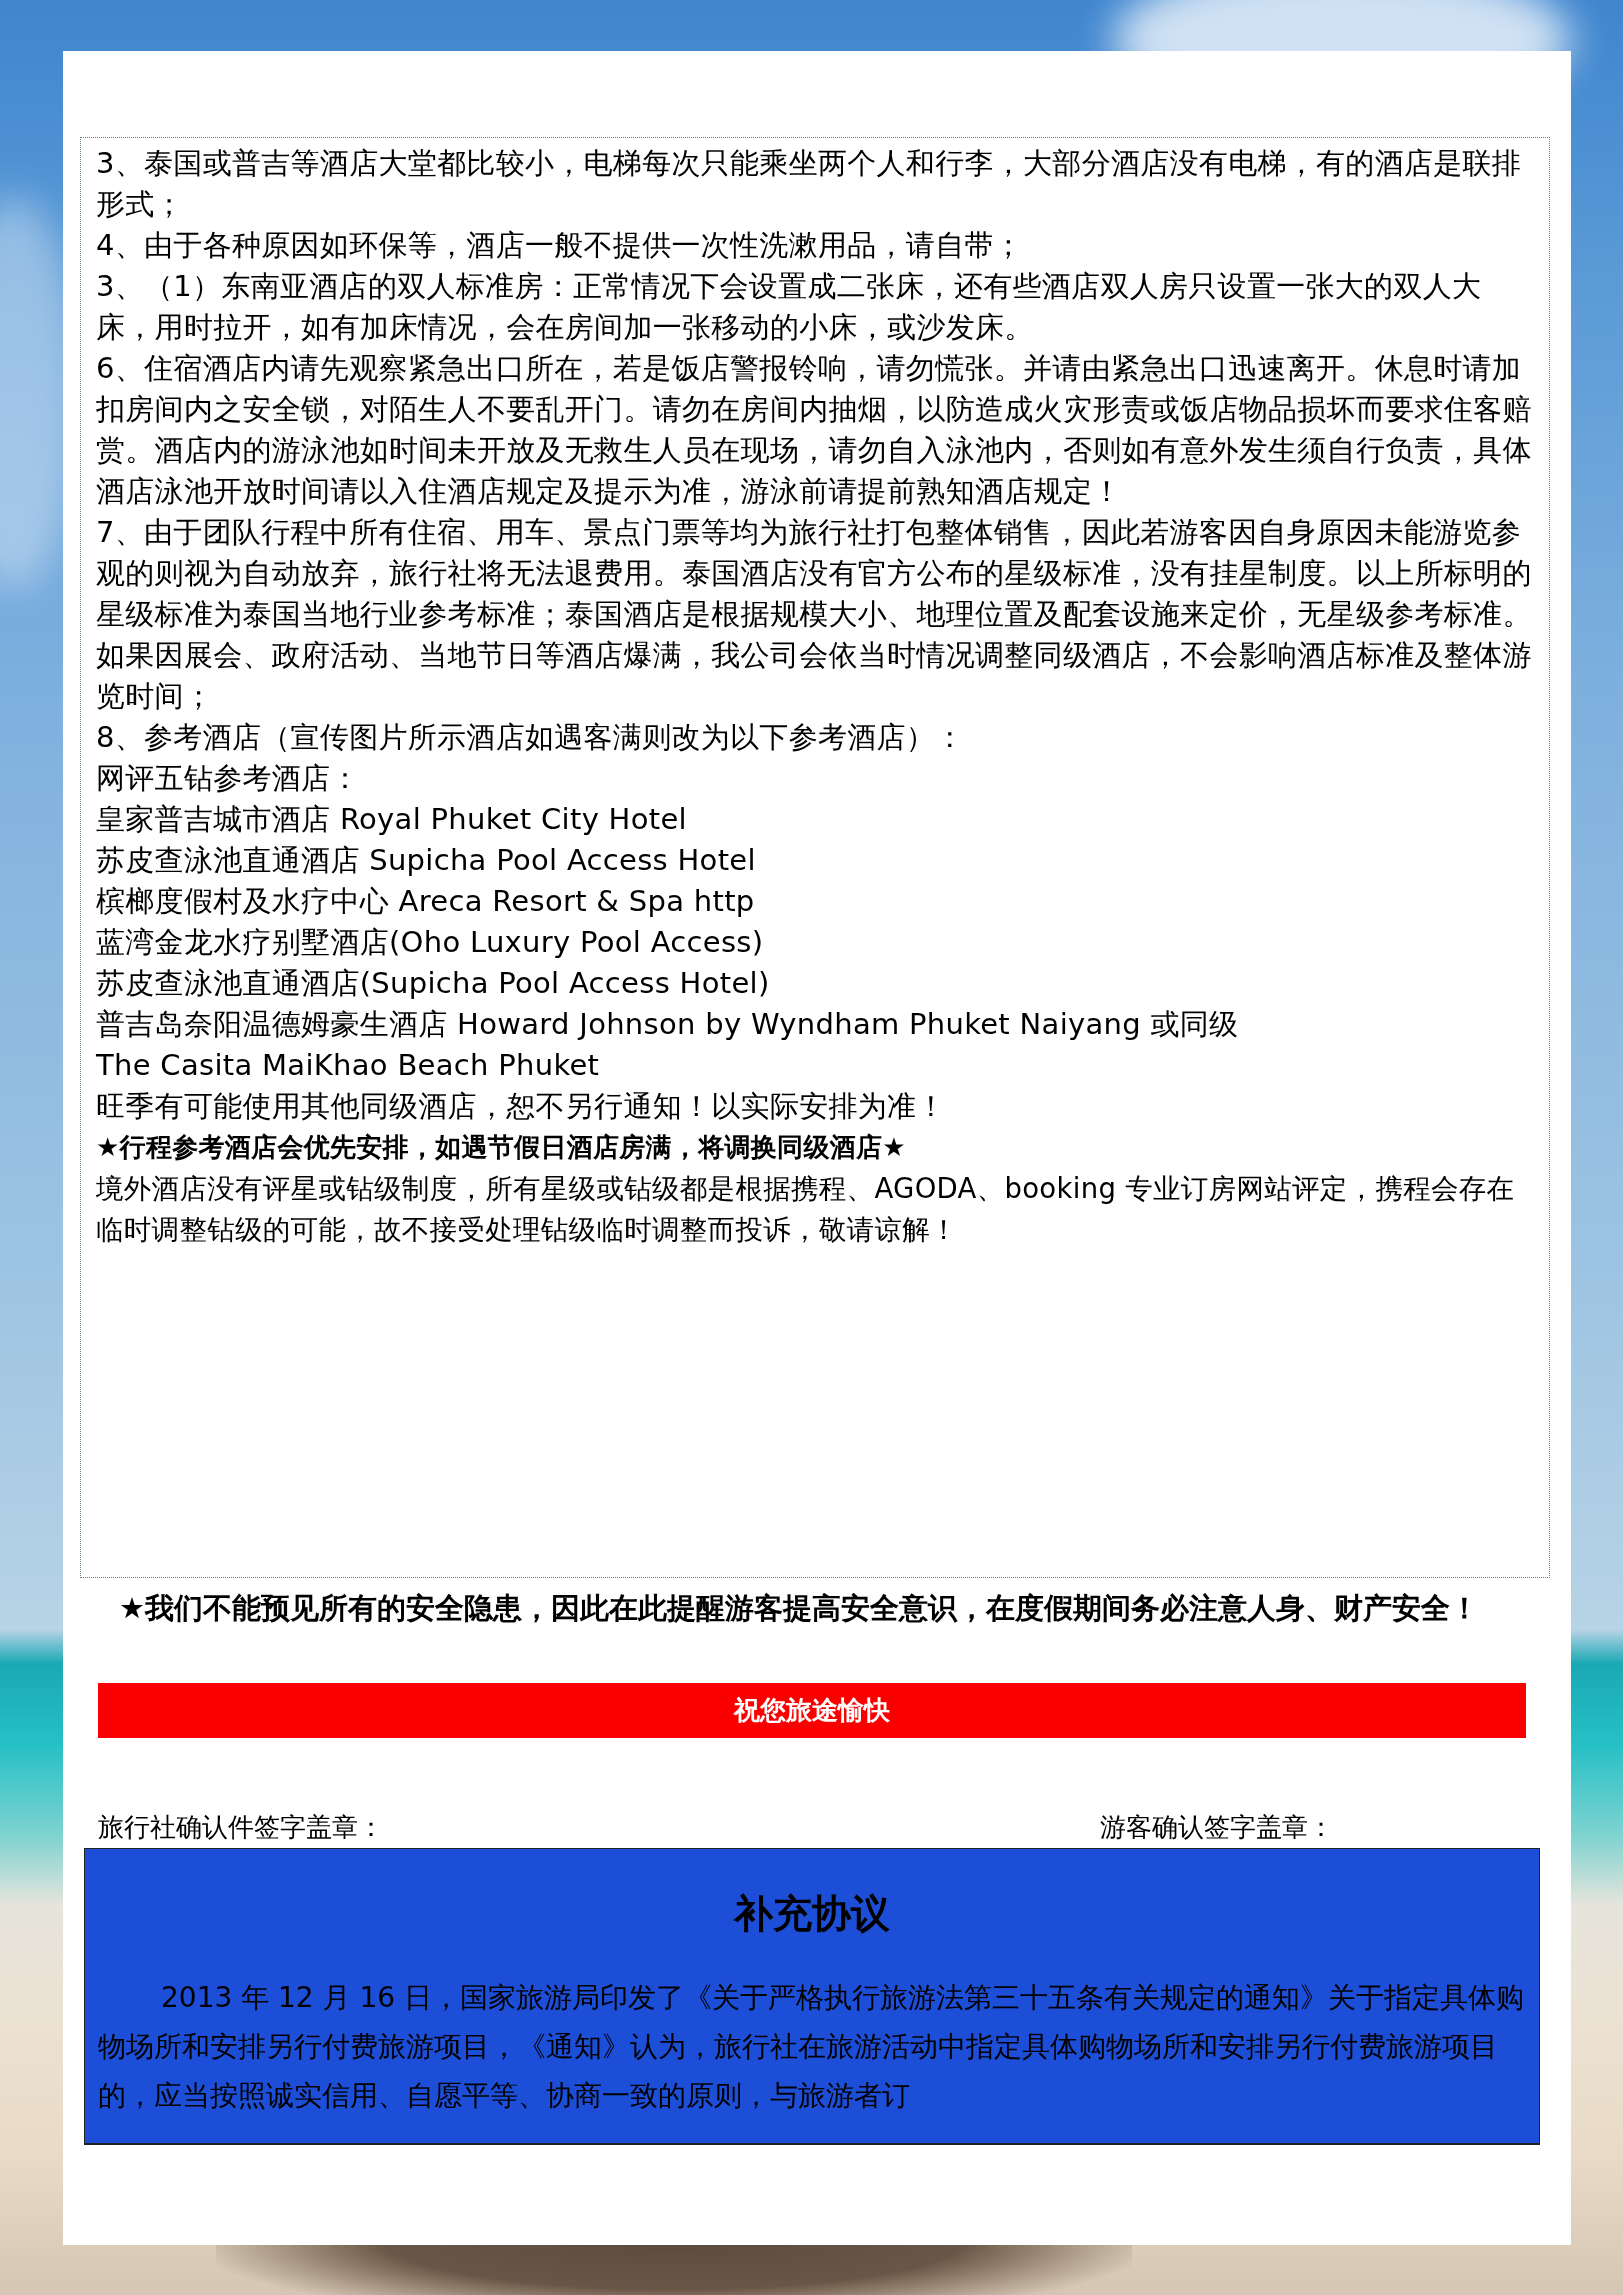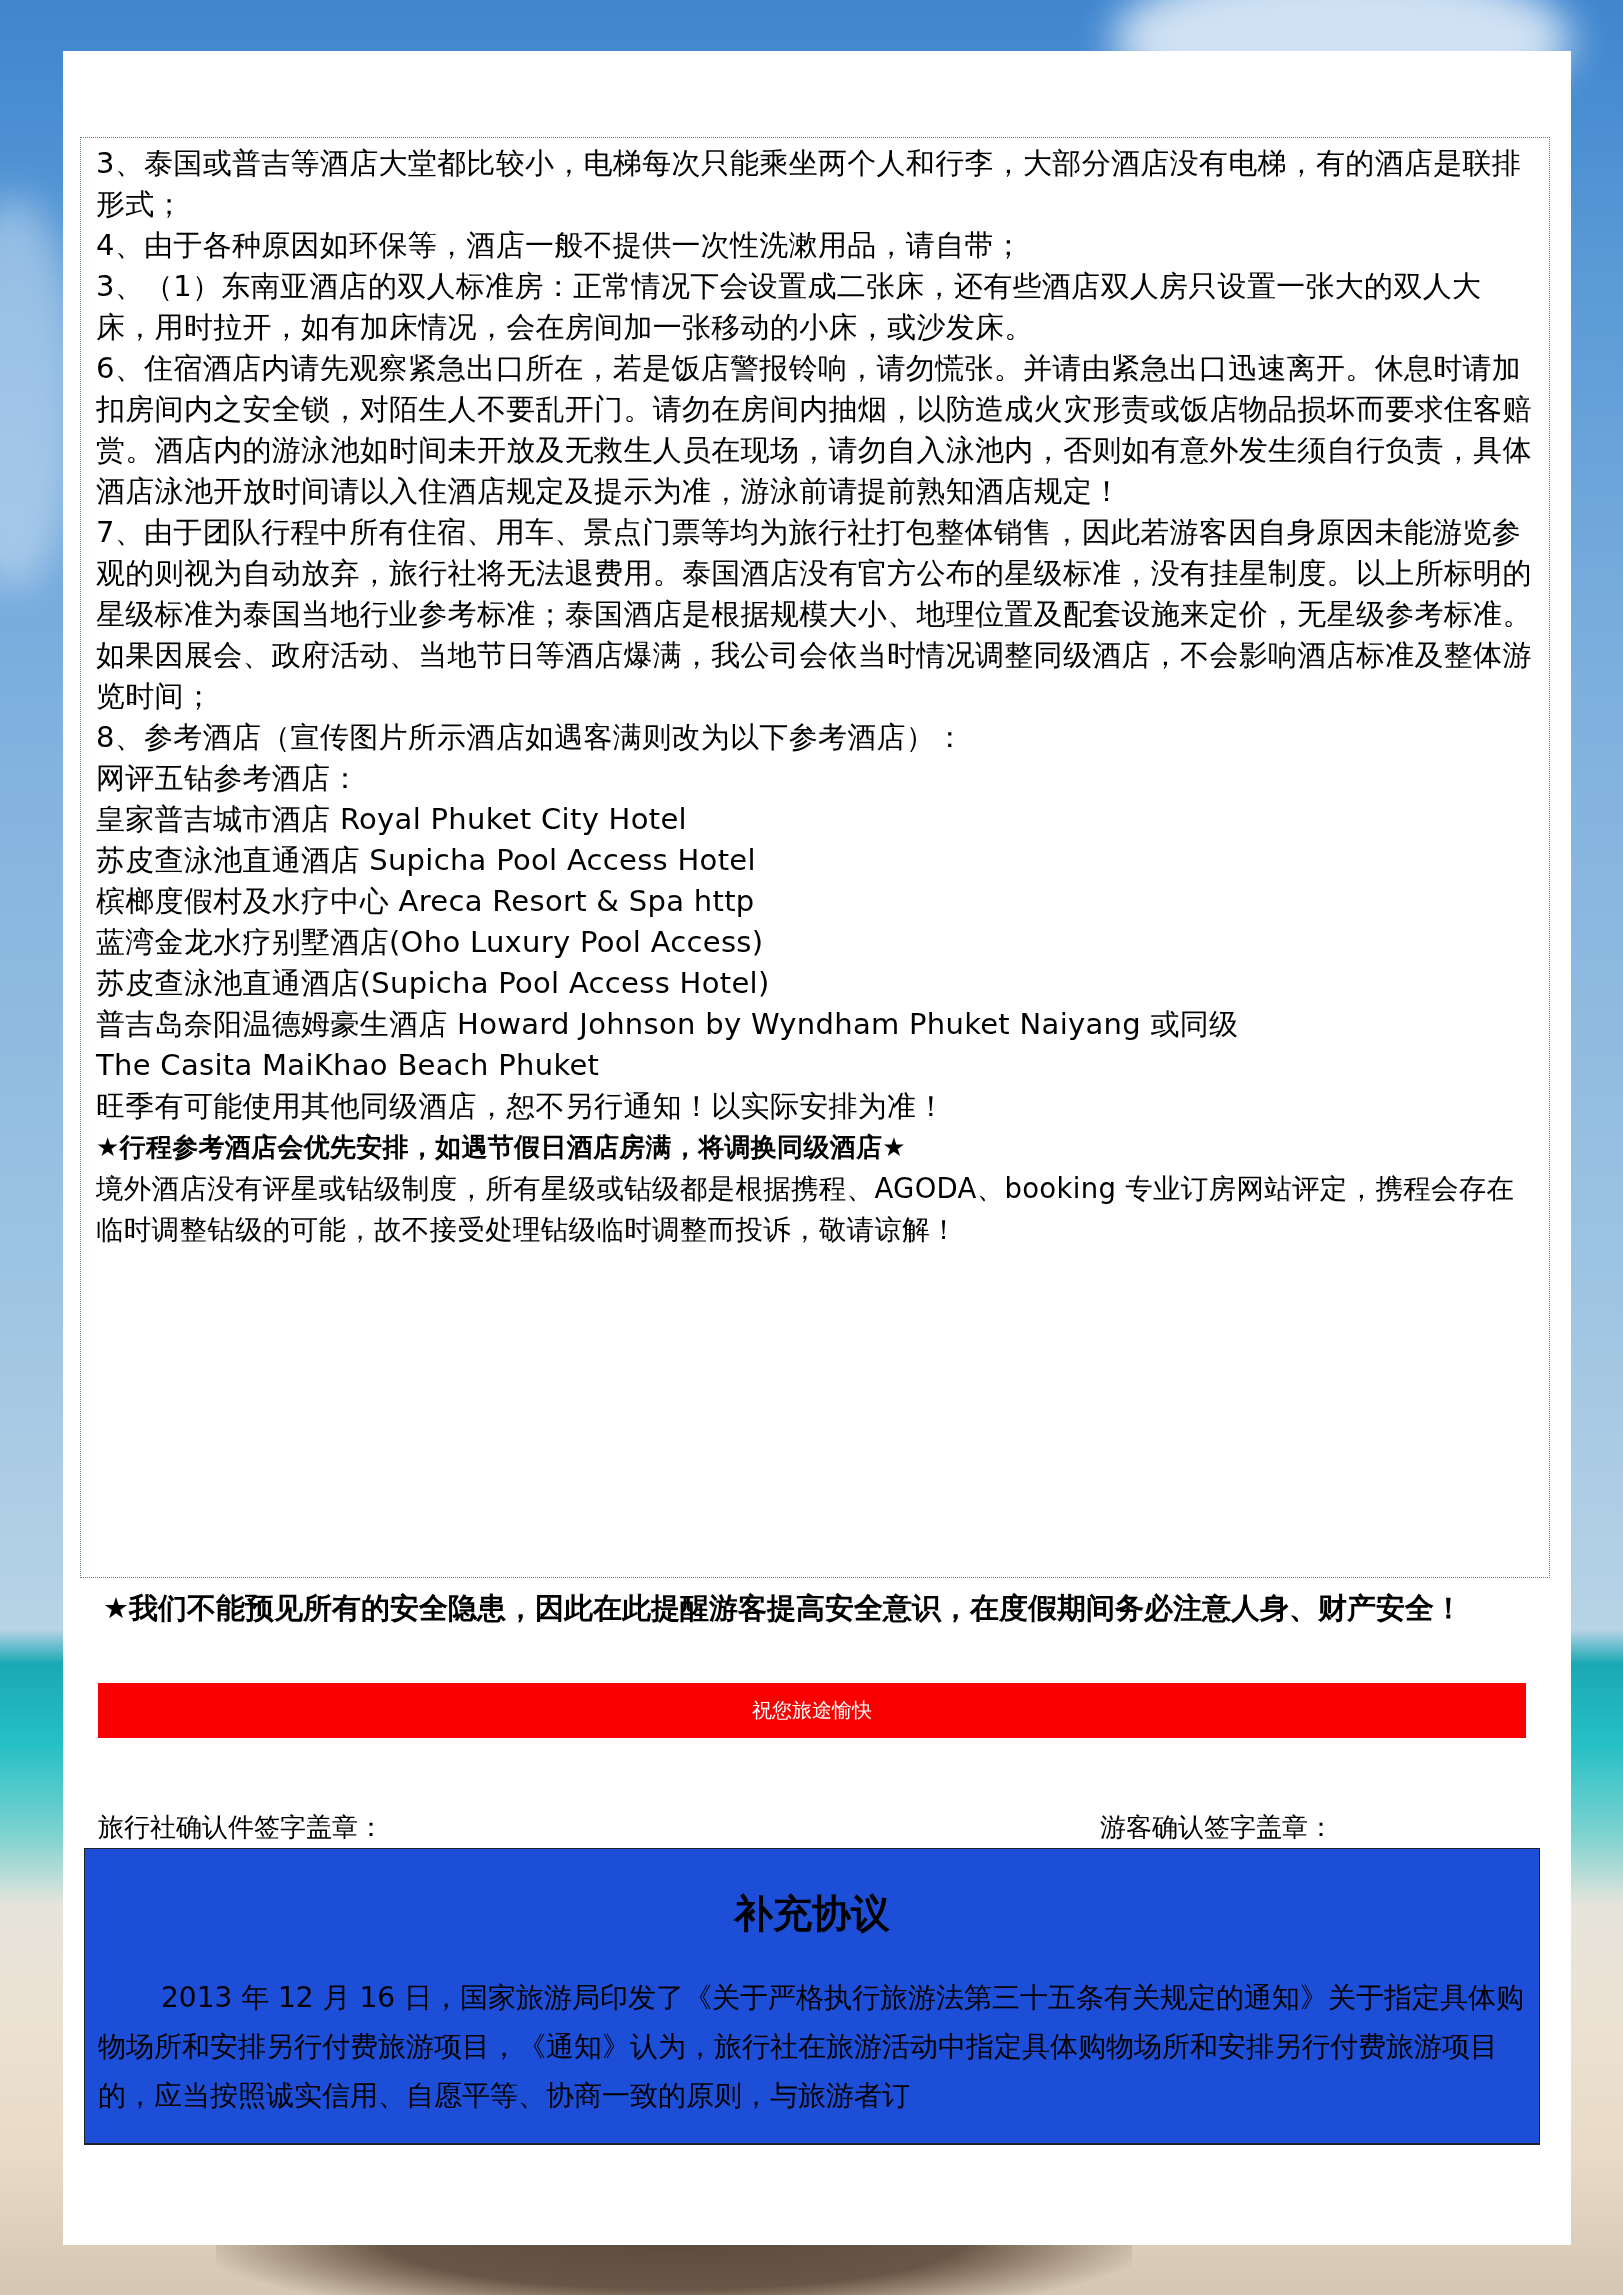--- a/index.html
+++ b/index.html
@@ -27,27 +27,27 @@
   .body-text {
     position: absolute; left: 96px; top: 143px; width: 1440px;
     font-size: 29px; line-height: 41px; letter-spacing: 0.3px;
   }
   .body-text p { margin: 0; }
   .indent { padding-left: 33px; }
   .bold { font-weight: bold; }
   .safety {
     position: absolute; left: 0; width: 1566px; top: 1589px;
     text-align: center; font-size: 29px; font-weight: bold; line-height: 39px;
-    padding-left: 0;
+    padding-left: 16px;
   }
   .redbar {
     position: absolute; left: 98px; top: 1683px; width: 1428px; height: 55px;
     background: #fb0000; display:flex; align-items:center; justify-content:center;
   }
-  .redbar span { color: #fff; font-weight: normal; font-size: 20px; }
+  .redbar span { color: #fff; font-weight: bold; font-size: 26px; }
   .sign-left, .sign-right {
     position: absolute; top: 1809px; font-size: 26px; line-height: 37px;
   }
   .sign-left { left: 98px; }
   .sign-right { left: 1100px; }
   .supp-box {
     position: absolute; left: 84px; top: 1848px; width: 1456px; height: 297px;
     border: 1.3px solid #222; border-bottom-width: 2.6px; box-sizing: border-box; background: #1d4ed8;
   }
   .supp-title {

